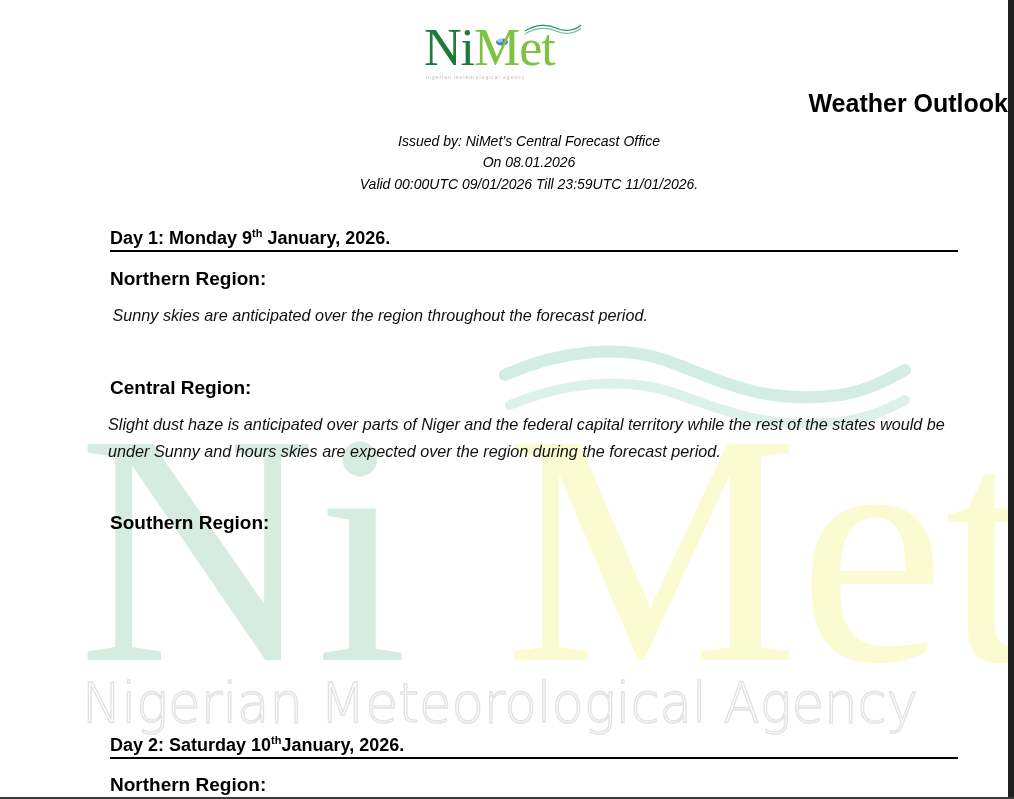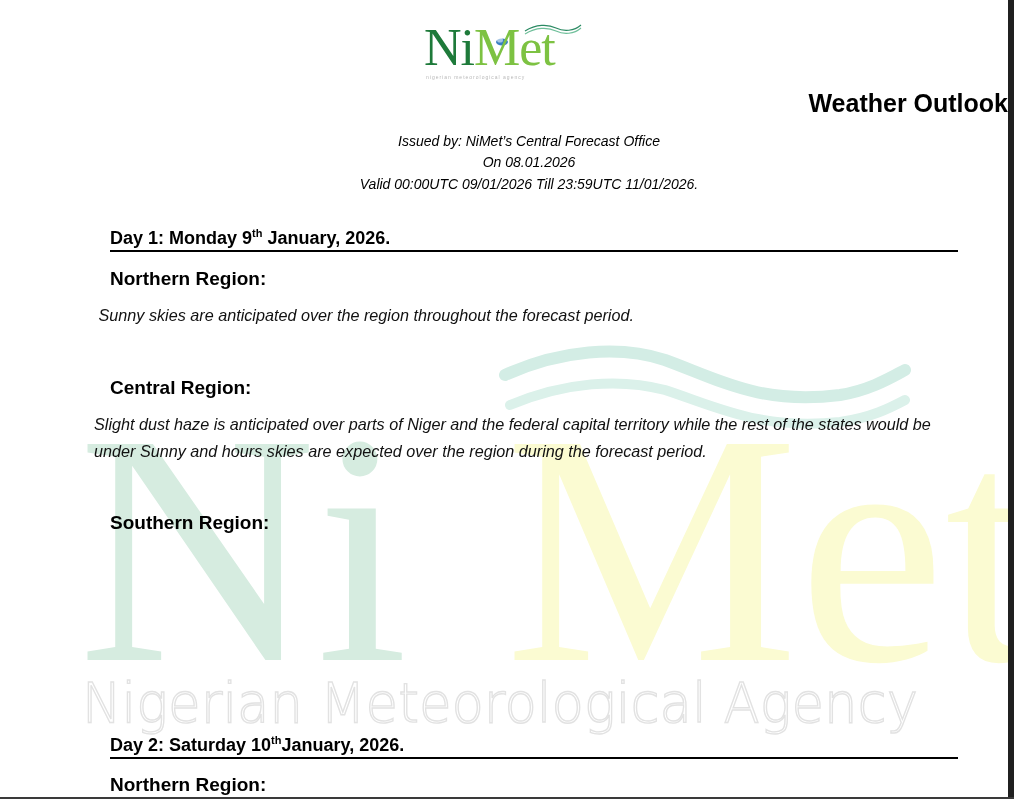--- a/index.html
+++ b/index.html
@@ -55,21 +55,21 @@
   }
   .day-heading sup { font-size: 11px; line-height: 0; vertical-align: 7px; }
   .day1 { top: 226px; height: 24px; }
   .day2 { top: 733px; height: 24px; }
 
   .region-label {
     position: absolute; left: 110px; font-size: 19px; font-weight: bold; line-height: 22px;
     white-space: nowrap;
   }
   .para {
-    position: absolute; left: 94px; width: 843px;
+    position: absolute; left: 108px; width: 843px;
     font-size: 16.2px; font-style: italic; line-height: 27px; color: #111;
   }
   .justify { text-align: justify; text-align-last: left; line-height: 36px; }
 </style>
 </head>
 <body>
 
 <div class="page">
 
   <svg class="wm" viewBox="0 0 1008 797">

